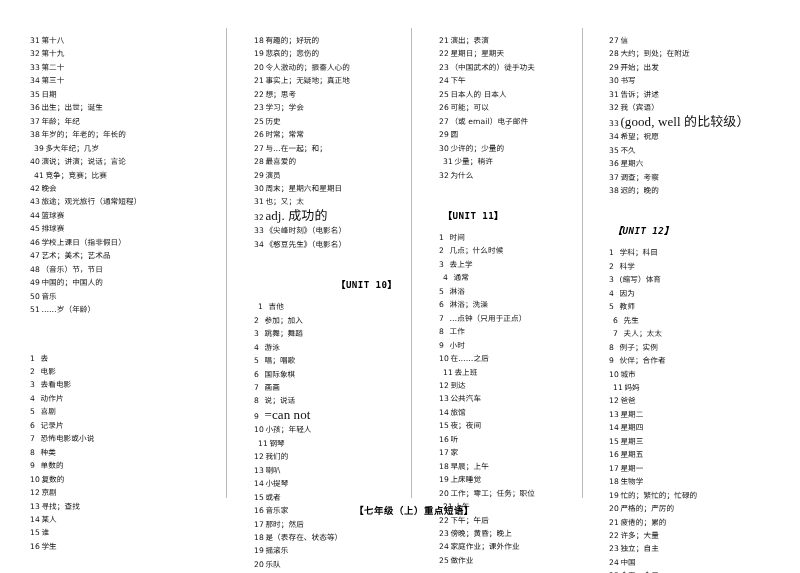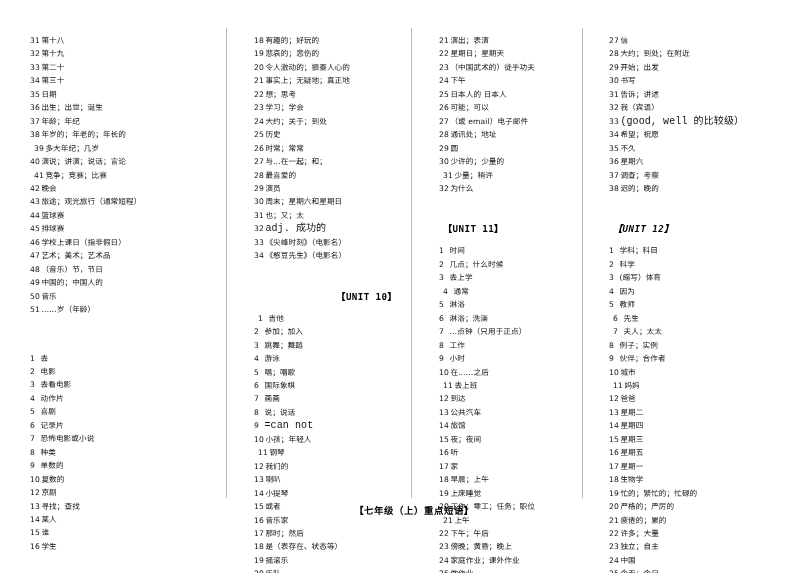--- a/index.html
+++ b/index.html
@@ -69,22 +69,22 @@
     min-width: 9px;
     text-align: left;
   }
   .entry .num.pad {
     margin-left: 4px;
   }
   .entry .txt {
     margin-left: 1.5px;
   }
   .entry.latin .txt {
-    font-family: Liberation Mono, monospace;
-    font-size: 10px;
+    font-family: Liberation Serif, serif;
+    font-size: 13px;
   }
 
   
   .unit-head {
     font-size: 9.2px;
     font-weight: bold;
     text-align: right;
     letter-spacing: 0.4px;
     font-family: "DejaVu Sans Mono", "Liberation Mono", monospace;
     color: #000;
@@ -160,21 +160,20 @@
         <div class="entry"><span class="num">16</span><span class="txt">学生</span></div>
       </div>
 
     <div class="col col-1">
         <div class="entry"><span class="num">18</span><span class="txt">有趣的；好玩的</span></div>
         <div class="entry"><span class="num">19</span><span class="txt">悲哀的；悲伤的</span></div>
         <div class="entry"><span class="num">20</span><span class="txt">令人激动的；振奋人心的</span></div>
         <div class="entry"><span class="num">21</span><span class="txt">事实上；无疑地；真正地</span></div>
         <div class="entry"><span class="num">22</span><span class="txt">想；思考</span></div>
         <div class="entry"><span class="num">23</span><span class="txt">学习；学会</span></div>
-        <div class="entry"><span class="num">24</span><span class="txt">大约；关于；到处</span></div>
         <div class="entry"><span class="num">25</span><span class="txt">历史</span></div>
         <div class="entry"><span class="num">26</span><span class="txt">时常；常常</span></div>
         <div class="entry"><span class="num">27</span><span class="txt">与…在一起；和；</span></div>
         <div class="entry"><span class="num">28</span><span class="txt">最喜爱的</span></div>
         <div class="entry"><span class="num">29</span><span class="txt">演员</span></div>
         <div class="entry"><span class="num">30</span><span class="txt">周末；星期六和星期日</span></div>
         <div class="entry"><span class="num">31</span><span class="txt">也；又；太</span></div>
         <div class="entry latin"><span class="num">32</span><span class="txt">adj. 成功的</span></div>
         <div class="entry"><span class="num">33</span><span class="txt">《尖峰时刻》（电影名）</span></div>
         <div class="entry"><span class="num">34</span><span class="txt">《憨豆先生》（电影名）</span></div>
@@ -204,21 +203,20 @@
       </div>
 
     <div class="col col-2">
         <div class="entry"><span class="num">21</span><span class="txt">演出；表演</span></div>
         <div class="entry"><span class="num">22</span><span class="txt">星期日；星期天</span></div>
         <div class="entry"><span class="num">23</span><span class="txt">（中国武术的）徒手功夫</span></div>
         <div class="entry"><span class="num">24</span><span class="txt">下午</span></div>
         <div class="entry"><span class="num">25</span><span class="txt">日本人的  日本人</span></div>
         <div class="entry"><span class="num">26</span><span class="txt">可能；可以</span></div>
         <div class="entry"><span class="num">27</span><span class="txt">（或 email）电子邮件</span></div>
-        <div class="entry"><span class="num">28</span><span class="txt">通讯处；地址</span></div>
         <div class="entry"><span class="num">29</span><span class="txt">圆</span></div>
         <div class="entry"><span class="num">30</span><span class="txt">少许的；少量的</span></div>
         <div class="entry"><span class="num pad">31</span><span class="txt">少量；稍许</span></div>
         <div class="entry"><span class="num">32</span><span class="txt">为什么</span></div>
         <div class="gap-before-head"></div>
         <div class="unit-head u11">【UNIT 11】</div>
         <div class="gap-after-head"></div>
         <div class="entry"><span class="num">1</span><span class="txt">时间</span></div>
         <div class="entry"><span class="num">2</span><span class="txt">几点；什么时候</span></div>
         <div class="entry"><span class="num">3</span><span class="txt">去上学</span></div>

